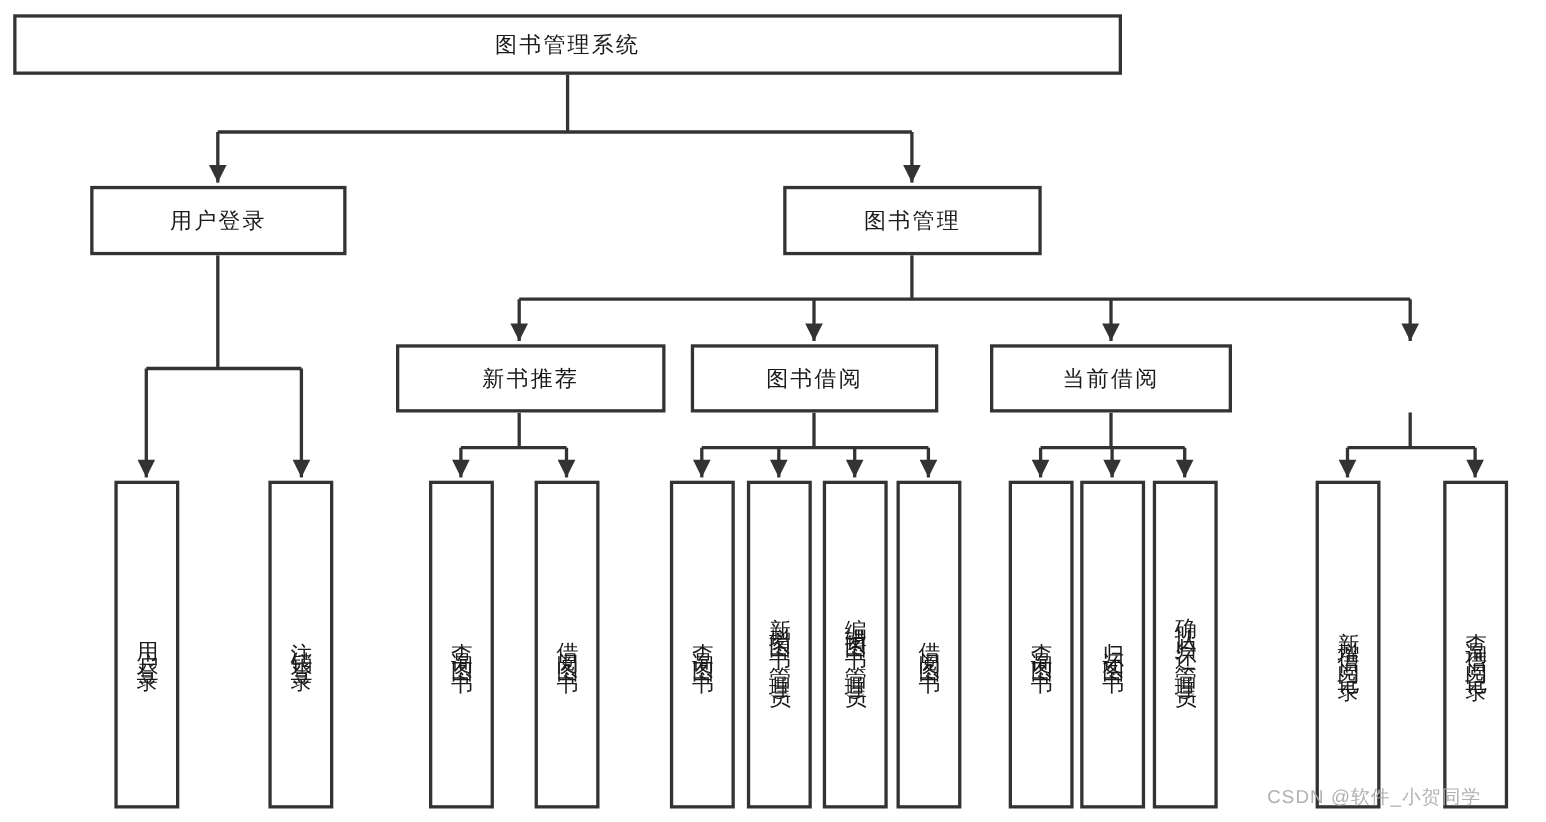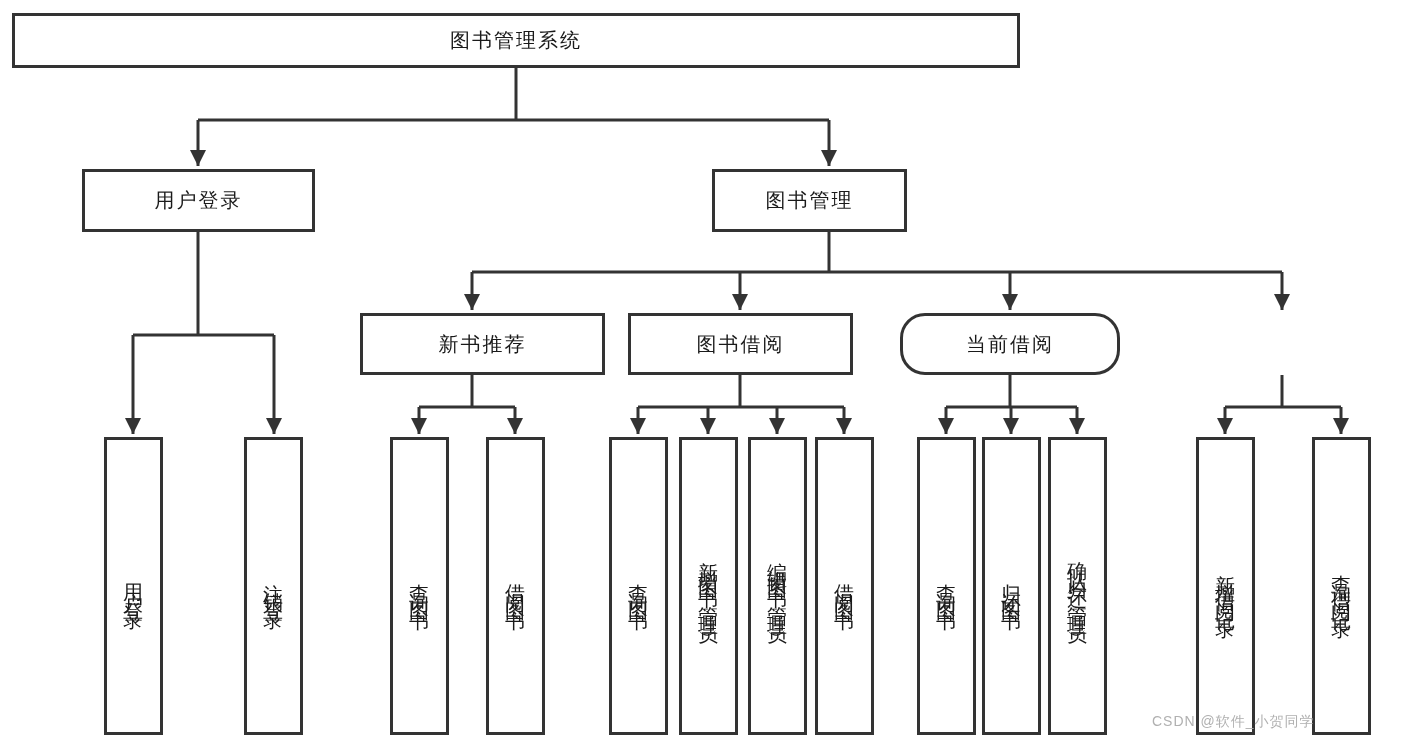--- a/index.html
+++ b/index.html
@@ -26,21 +26,21 @@
     display:flex; align-items:center; justify-content:center;
     box-sizing:border-box;
   }
   .vbox .vlabel {
     writing-mode:vertical-rl; text-orientation:mixed;
     font-size:20px; color:#1a1a1a; letter-spacing:9px;
     white-space:nowrap; line-height:1;
   }
   #watermark {
     position:absolute; left:1152px; top:713px; z-index:5;
-    font-size:14px; color:rgba(172,172,172,0.95); letter-spacing:1px;
+    font-size:17px; color:rgba(172,172,172,0.95); letter-spacing:1px;
     white-space:nowrap;
   }
 </style>
 </head>
 <body>
 
 <div id="canvas">
 
   <svg id="connector-svg" width="1405" height="747" viewBox="0 0 1405 747">
     <defs>
@@ -92,31 +92,31 @@
     </g>
   </svg>
 
   <div class="hbox" style="left:12px; top:13px; width:1008px; height:55px;">
     <span class="label">图书管理系统</span>
   </div>
 
   <div class="hbox" style="left:82px; top:169px; width:233px; height:63px;">
     <span class="label">用户登录</span>
   </div>
-  <div class="hbox" style="left:712px; top:169px; width:195px; height:63px;">
+  <div class="hbox" style="left:712px; top:169px; width:235px; height:63px;">
     <span class="label">图书管理</span>
   </div>
 
   <div class="hbox" style="left:360px; top:313px; width:245px; height:62px;">
     <span class="label">新书推荐</span>
   </div>
   <div class="hbox" style="left:628px; top:313px; width:225px; height:62px;text-align:right;">
     <span class="label">图书借阅</span>
   </div>
-  <div class="hbox" style="left:900px; top:313px; width:220px; height:62px;border-radius:25px;">
+  <div class="hbox" style="left:900px; top:313px; width:220px; height:62px;">
     <span class="label">当前借阅</span>
   </div>
 
   <div class="vbox" style="left:104px;">
     <span class="vlabel">用户登录</span>
   </div>
   <div class="vbox" style="left:244px;">
     <span class="vlabel">注销登录</span>
   </div>
 

